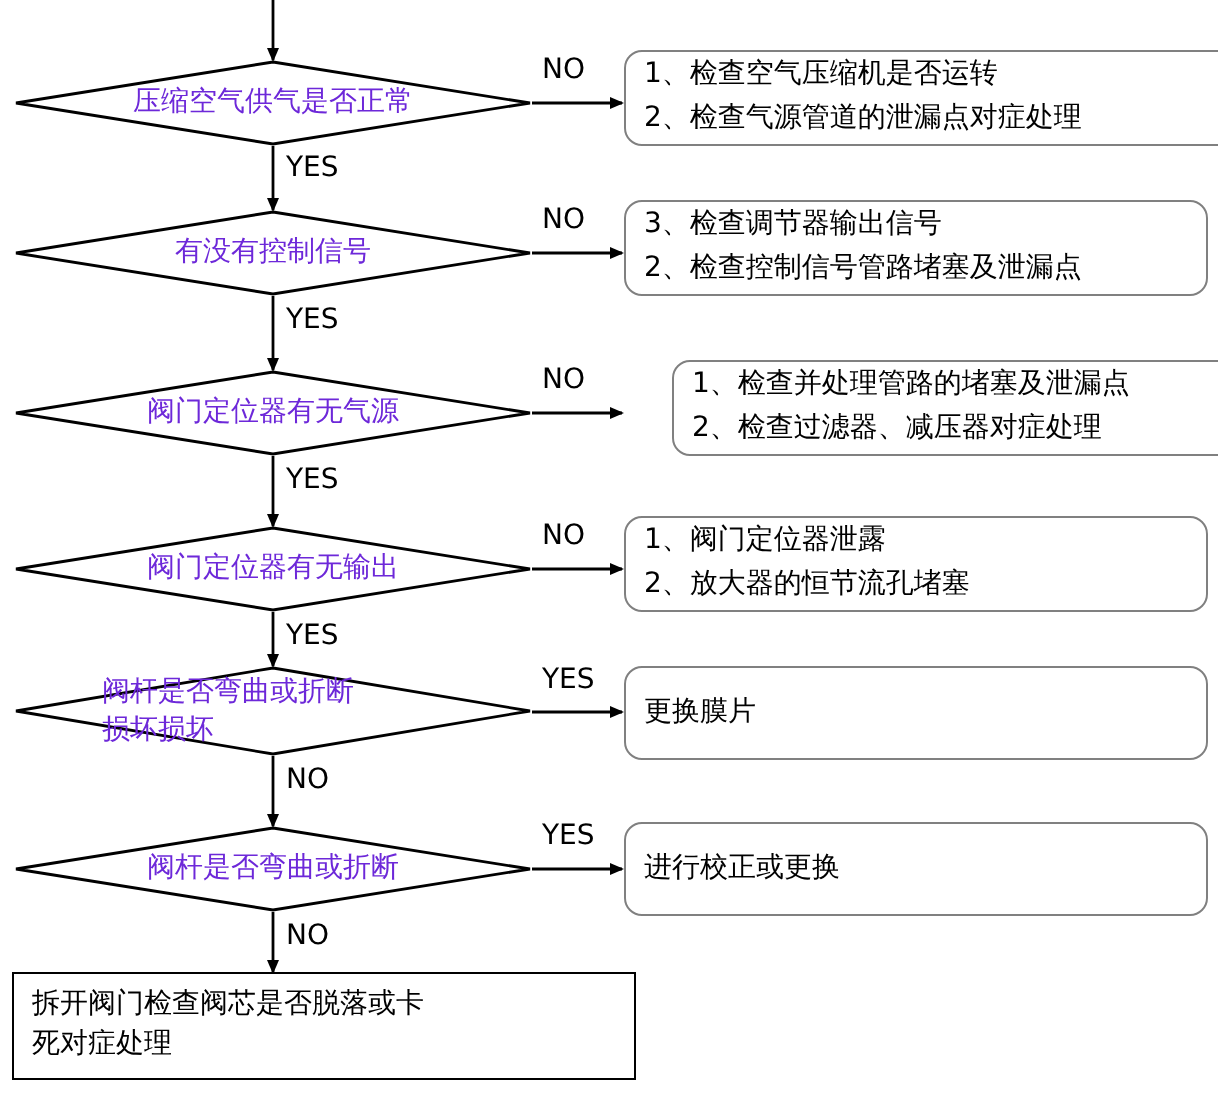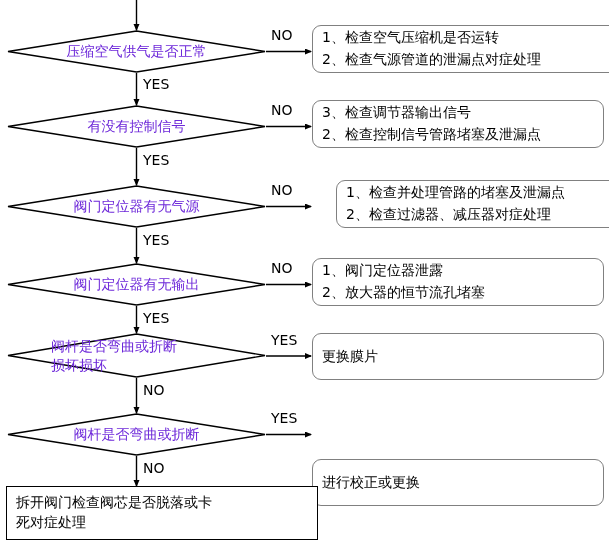--- a/index.html
+++ b/index.html
@@ -194,21 +194,21 @@
 
   <div class="rbox" style="left:312px; top:258px; width:292px; height:48px;">
     <div class="line">1、阀门定位器泄露</div>
     <div class="line">2、放大器的恒节流孔堵塞</div>
   </div>
 
   <div class="rbox" style="left:312px; top:333px; width:292px; height:47px;">
     <div class="line">更换膜片</div>
   </div>
 
-  <div class="rbox" style="left:312px; top:411px; width:292px; height:47px;margin-top:48px;">
+  <div class="rbox" style="left:312px; top:411px; width:292px; height:47px;">
     <div class="line">进行校正或更换</div>
   </div>
 
   <div class="sbox" style="left:6px; top:486px; width:312px; height:54px;">
     <div>拆开阀门检查阀芯是否脱落或卡</div>
     <div>死对症处理</div>
   </div>
 
   <div class="elabel" style="left:271px; top:27px;">NO</div>
   <div class="elabel" style="left:143px; top:76px;">YES</div>

